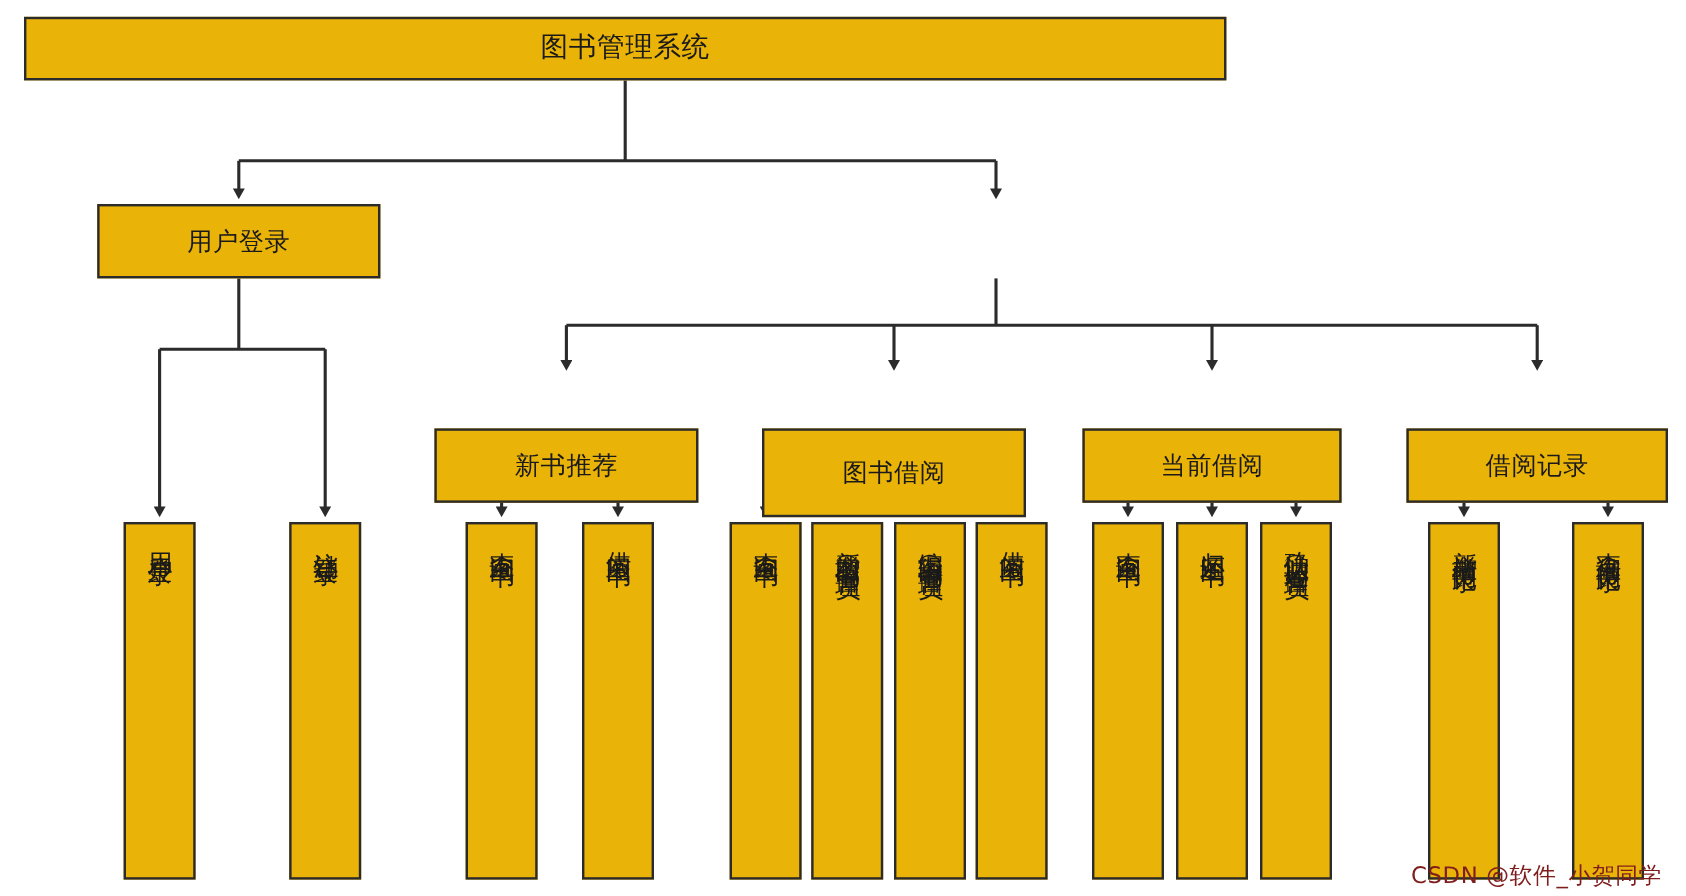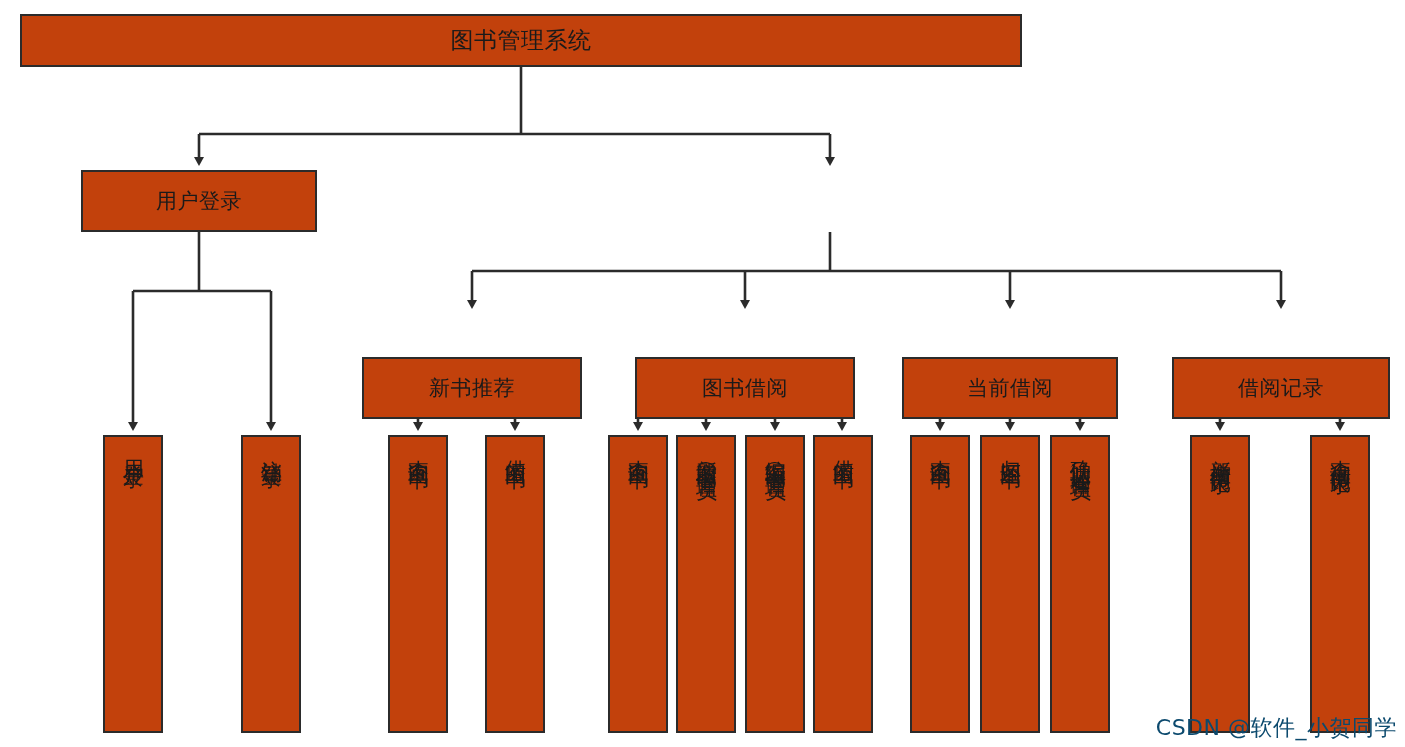--- a/index.html
+++ b/index.html
@@ -21,21 +21,21 @@
     position: absolute;
     left: 0;
     top: 0;
     width: 1405px;
     height: 747px;
     pointer-events: none;
   }
   .node {
     position: absolute;
     box-sizing: border-box;
-    background: #c2410c;
+    background: #eab308;
     border: 2px solid #2b2b2b;
     display: flex;
     align-items: center;
     justify-content: center;
     color: #1a1a1a;
   }
   .node.root {
     font-size: 23px;
   }
   .node.lvl1 {
@@ -58,24 +58,24 @@
   .node.leaf .label {
     writing-mode: vertical-rl;
     text-orientation: upright;
     line-height: 1.0;
     letter-spacing: 3px;
     display: block;
     max-height: 100%;
   }
   .watermark {
     position: absolute;
-    right: 8px;
+    right: 20px;
     bottom: 4px;
-    font-size: 22px;
-    color: #0c4a6e;
+    font-size: 19px;
+    color: #7f1d1d;
     white-space: nowrap;
     letter-spacing: 0.5px;
   }
 </style>
 </head>
 <body>
 
 <div id="canvas">
 
   <svg class="edges" viewBox="0 0 1405 747" xmlns="http://www.w3.org/2000/svg">
@@ -132,21 +132,21 @@
     <span class="label">图书管理系统</span>
   </div>
 
   <div class="node lvl1" style="left:81px; top:170px; width:236px; height:62px;">
     <span class="label">用户登录</span>
   </div>
 
   <div class="node lvl2" style="left:362px; top:313px; width:220px; height:62px;">
     <span class="label">新书推荐</span>
   </div>
-  <div class="node lvl2" style="left:635px; top:313px; width:220px; height:62px;">
+  <div class="node lvl2" style="left:635px; top:313px; width:220px; height:74px;">
     <span class="label">图书借阅</span>
   </div>
   <div class="node lvl2" style="left:902px; top:313px; width:216px; height:62px;">
     <span class="label">当前借阅</span>
   </div>
   <div class="node lvl2" style="left:1172px; top:313px; width:218px; height:62px;">
     <span class="label">借阅记录</span>
   </div>
 
   <div class="node leaf" style="left:103px; top:435px; width:60px; height:298px;">

